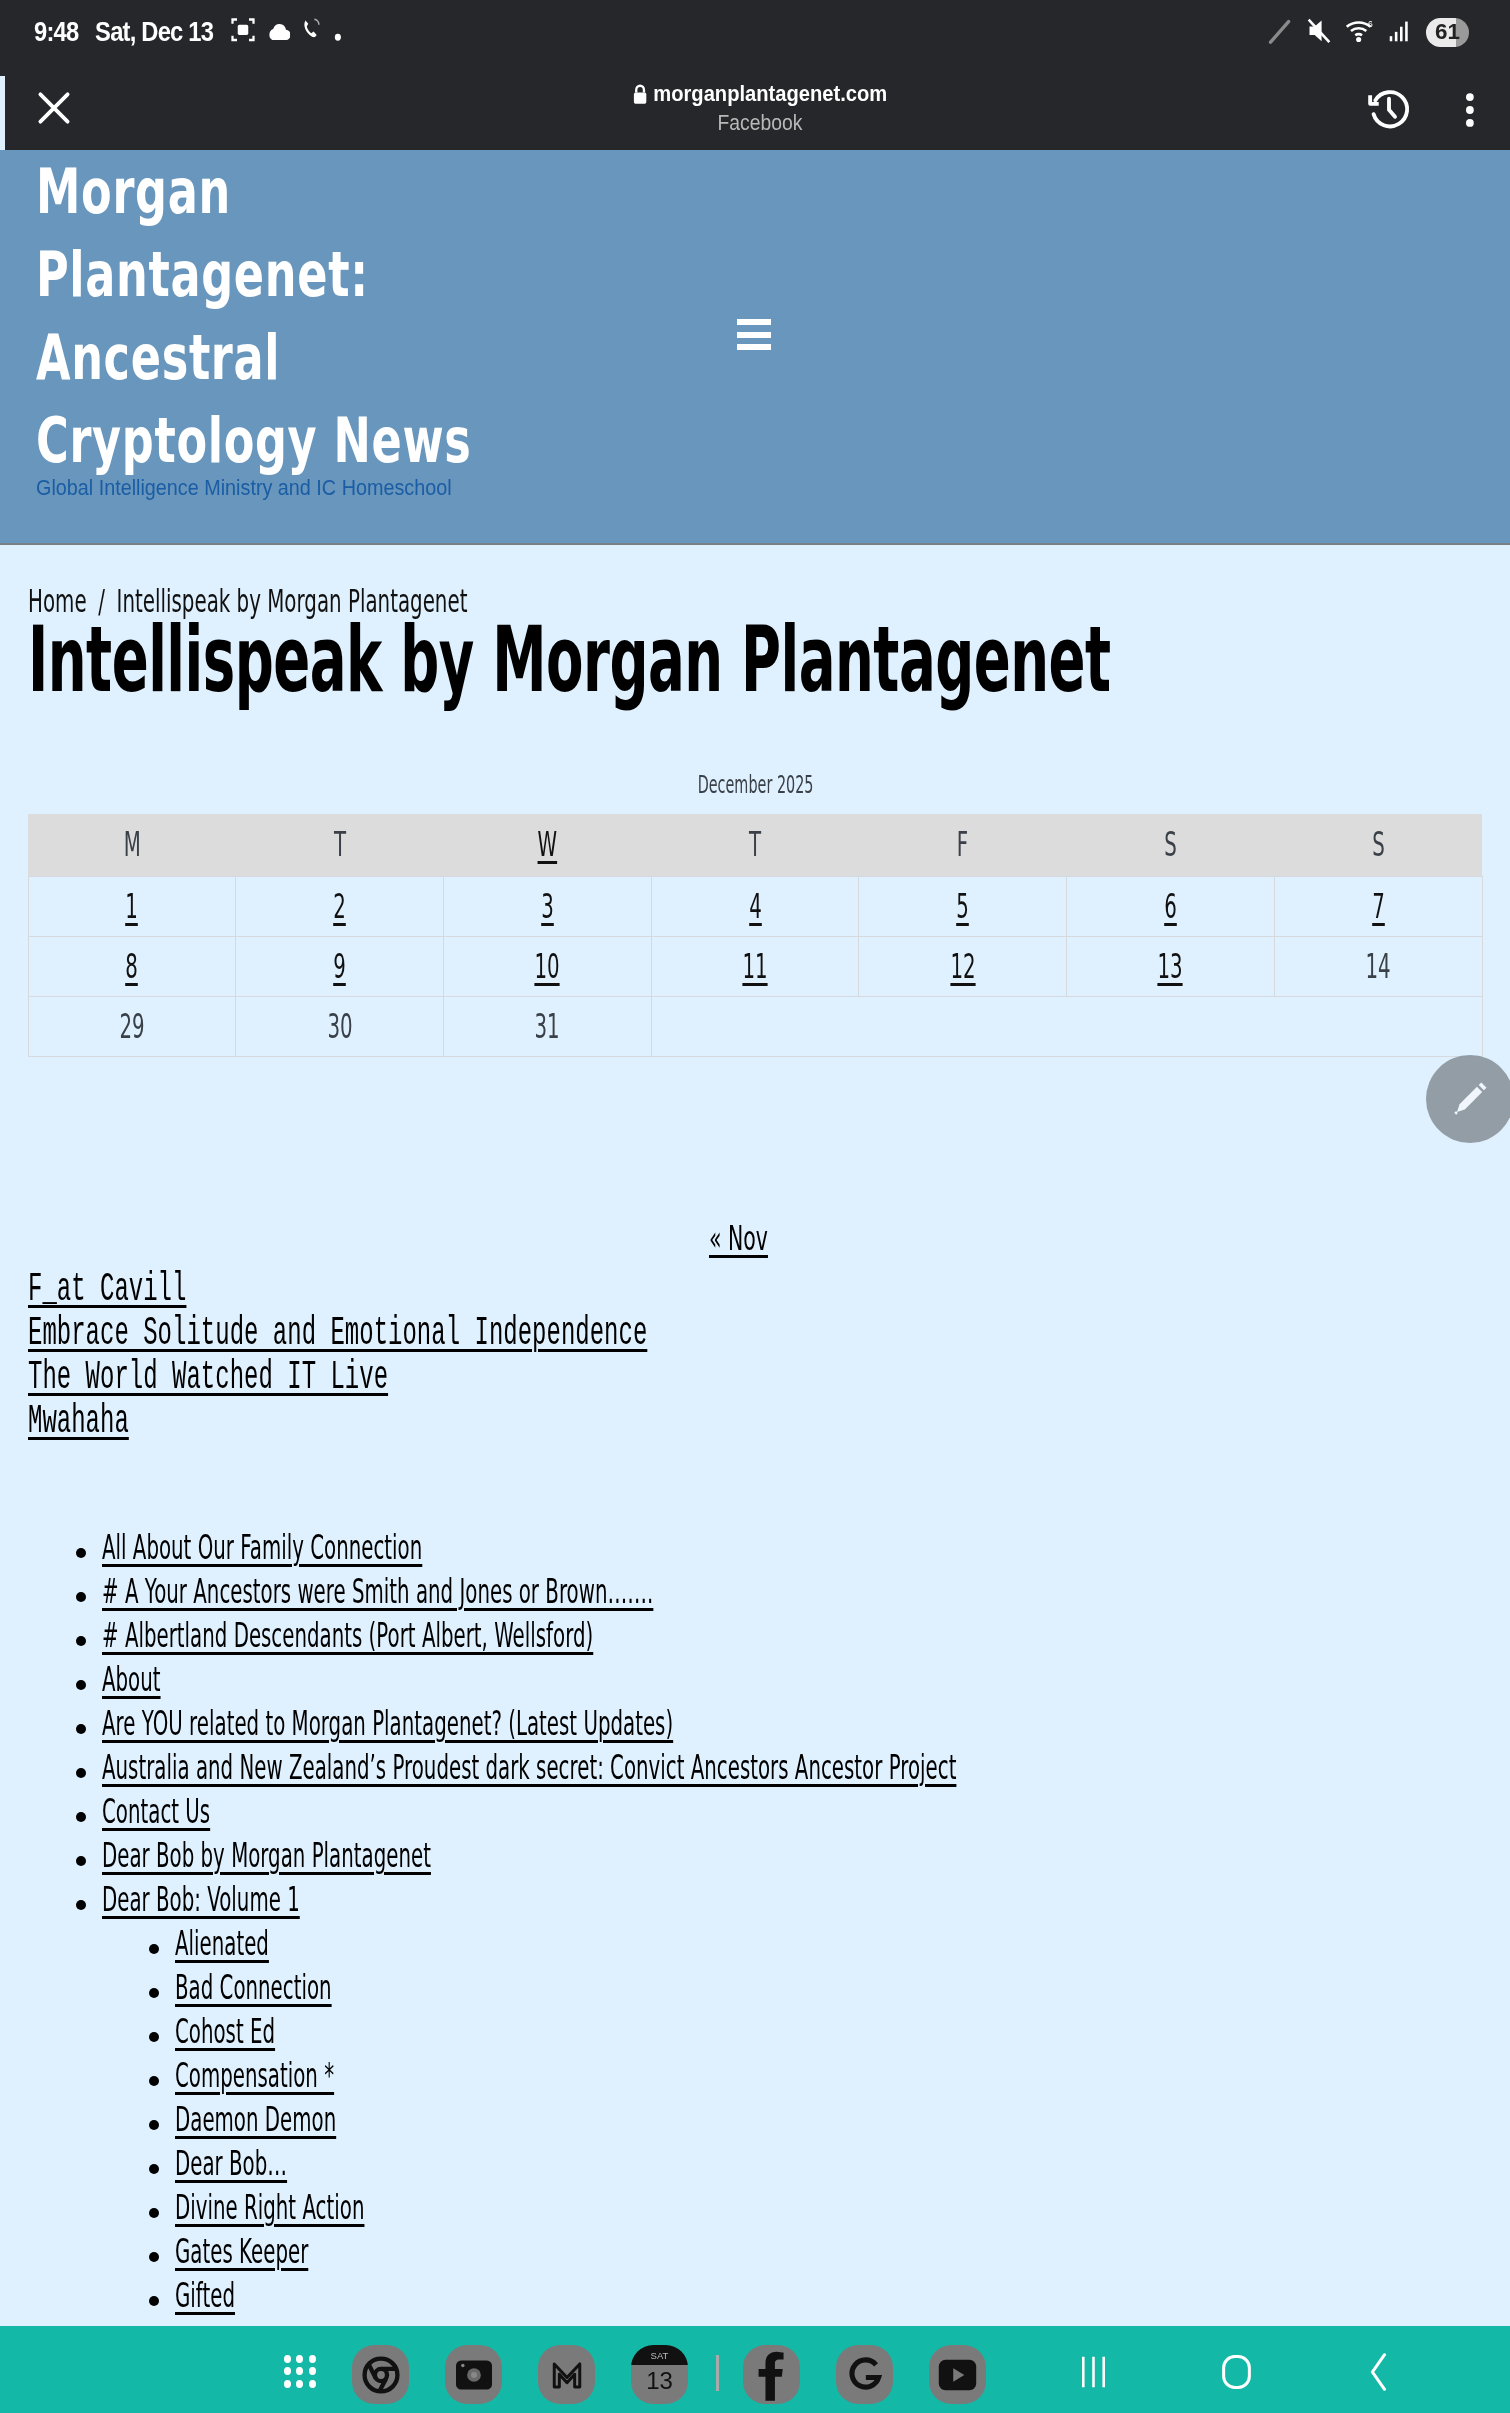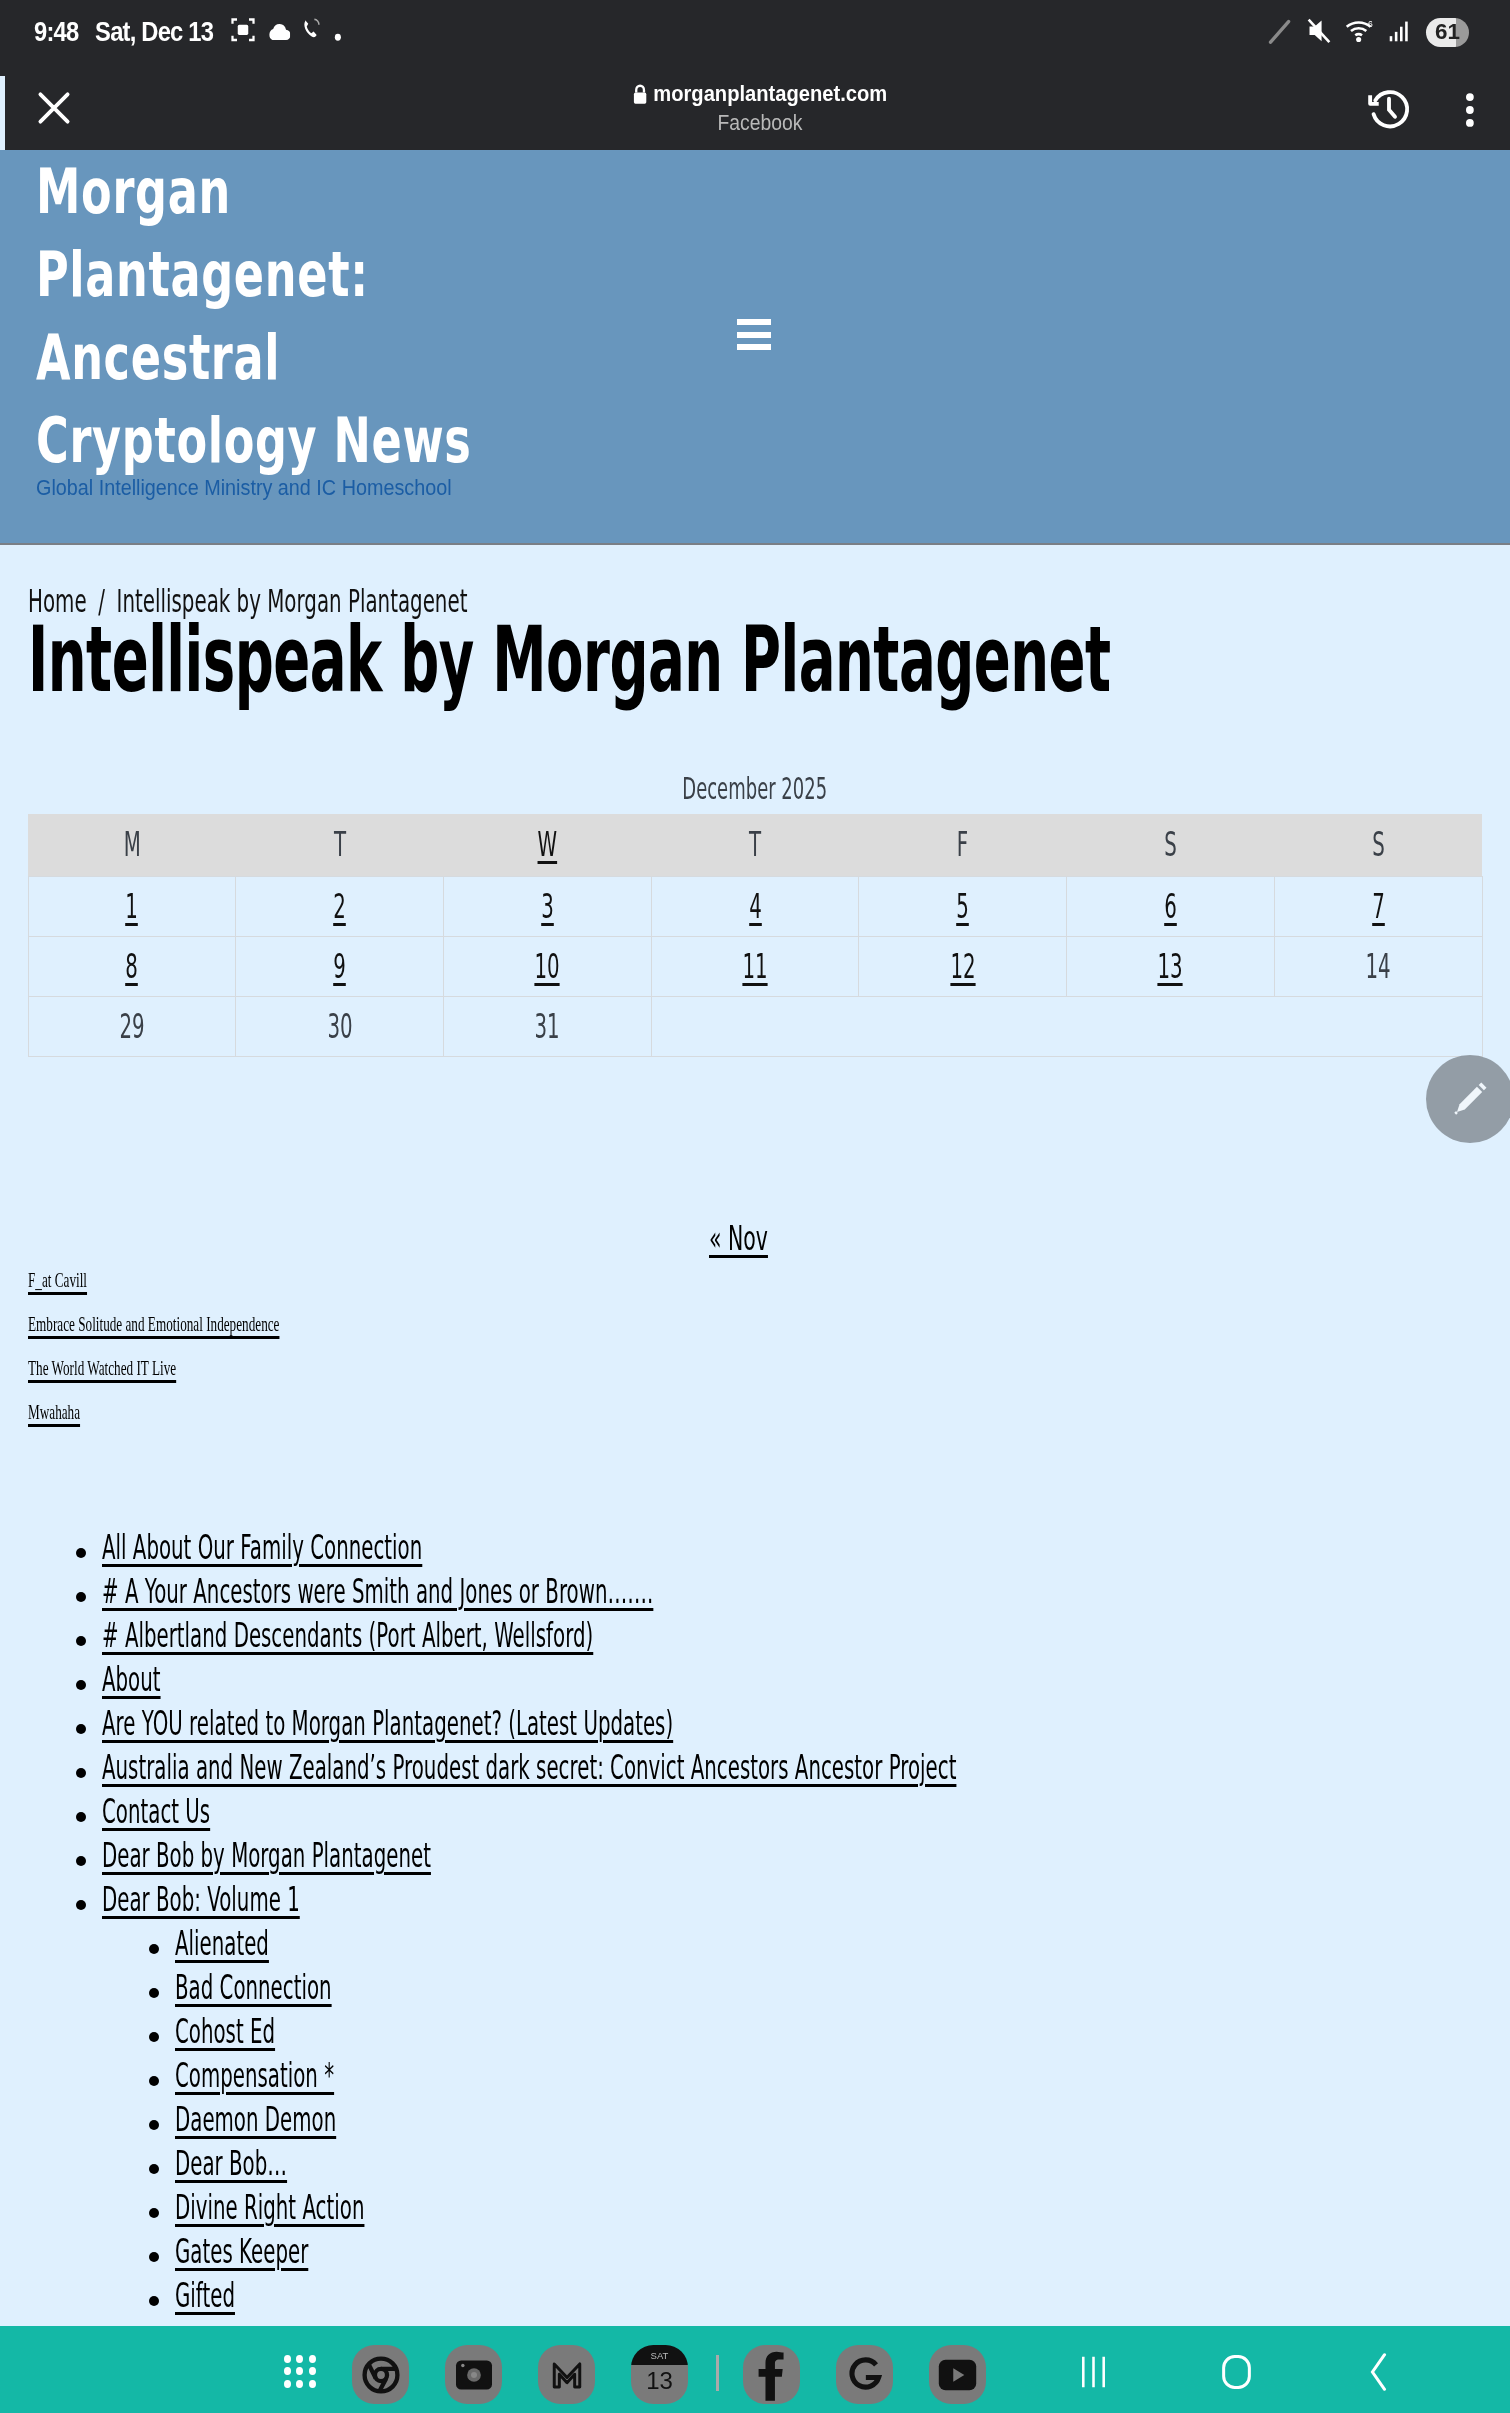--- a/index.html
+++ b/index.html
@@ -28,35 +28,35 @@
   .site-tagline { position: absolute; left: 36px; top: 326px; color: #1b5da4; font-size: 21.5px; transform: scaleX(0.92); transform-origin: left top; }
   .hamburger { position: absolute; left: 737px; top: 169px; width: 34px; height: 31px; display: flex; flex-direction: column; justify-content: space-between; }
   .hamburger span { display: block; height: 6px; background: #fff; }
 
   
   .content { position: absolute; left: 27.6px; top: 545px; width: 1455px; }
   .breadcrumb { position: absolute; left: 0; top: 37px; font-size: 32px; color: #111; white-space: nowrap; transform: scaleX(0.62); transform-origin: left top; font-family: "DejaVu Sans", sans-serif; }
   .breadcrumb a { color: #111; text-decoration: none; }
   .page-title { position: absolute; left: 0; top: 62px; font-size: 91px; color: #000; white-space: nowrap; font-family: "DejaVu Sans", sans-serif; transform: scaleX(0.60); transform-origin: left top; letter-spacing: -0.9px; }
 
-  .cal-caption { position: absolute; left: 0; width: 1455px; top: 226px; text-align: center; font-size: 30px; color: #3a4048; font-family: "DejaVu Sans", sans-serif; }
+  .cal-caption { position: absolute; left: 0; width: 1455px; top: 226px; text-align: center; font-size: 24px; color: #3a4048; font-family: "DejaVu Sans", sans-serif; }
   .cal-caption span { display: inline-block; transform: scaleX(0.6); }
   .calendar { position: absolute; left: 0; top: 269px; width: 1455px; border-collapse: collapse; table-layout: fixed; }
   .calendar th { background: #dcdcdc; height: 62px; font-weight: normal; font-size: 33px; color: #3a4048; font-family: "DejaVu Sans", sans-serif; }
   .calendar td { height: 60px; border: 1.7px solid #d6dade; text-align: center; font-size: 33px; color: #3a4048; font-family: "DejaVu Sans", sans-serif; }
   .calendar tr td:first-child { border-left: 1.7px solid #d6dade; }
   .calendar .g { display: inline-block; transform: scaleX(0.6); }
   .calendar a { color: #111; text-decoration: underline; text-decoration-thickness: 2.6px; text-underline-offset: 5.2px; }
   .calendar th a { color: #111; }
 
   .nav-prev { position: absolute; left: 681px; top: 674px; font-size: 33px; font-family: "DejaVu Sans", sans-serif; transform: scaleX(0.62); transform-origin: left top; white-space: nowrap; }
   .nav-prev a { color: #000; text-decoration: underline; text-decoration-thickness: 2.6px; text-underline-offset: 5.2px; }
 
   .recent { position: absolute; left: 0; top: 722px; list-style: none; }
-  .recent li { height: 44px; font-size: 22px; font-family: Liberation Serif, serif; white-space: nowrap; }
+  .recent li { height: 44px; font-size: 40px; font-family: Liberation Mono, monospace; white-space: nowrap; }
   .recent li a { color: #000; display: inline-block; transform: scaleX(0.6); transform-origin: left top; text-decoration: underline; text-decoration-thickness: 2.6px; text-underline-offset: 5.2px; }
 
   .pages { position: absolute; left: 0; top: 983px; list-style: none; }
   .pages li { position: relative; height: 44px; font-size: 33px; font-family: "DejaVu Sans", sans-serif; white-space: nowrap; padding-left: 74px; }
   .pages li::before { content: ""; position: absolute; left: 48px; top: 20px; width: 10.3px; height: 10.3px; border-radius: 50%; background: #000; }
   .pages li.sub { padding-left: 147px; }
   .pages li.sub::before { left: 121px; }
   .pages li a { color: #000; display: inline-block; transform: scaleX(0.6); transform-origin: left top; text-decoration: underline; text-decoration-thickness: 2.6px; text-underline-offset: 5.2px; }
 
   .fab-edit { position: absolute; left: 1426px; top: 1055px; width: 88px; height: 88px; border-radius: 50%; background: rgba(140,150,158,0.92); display: flex; align-items: center; justify-content: center; }

